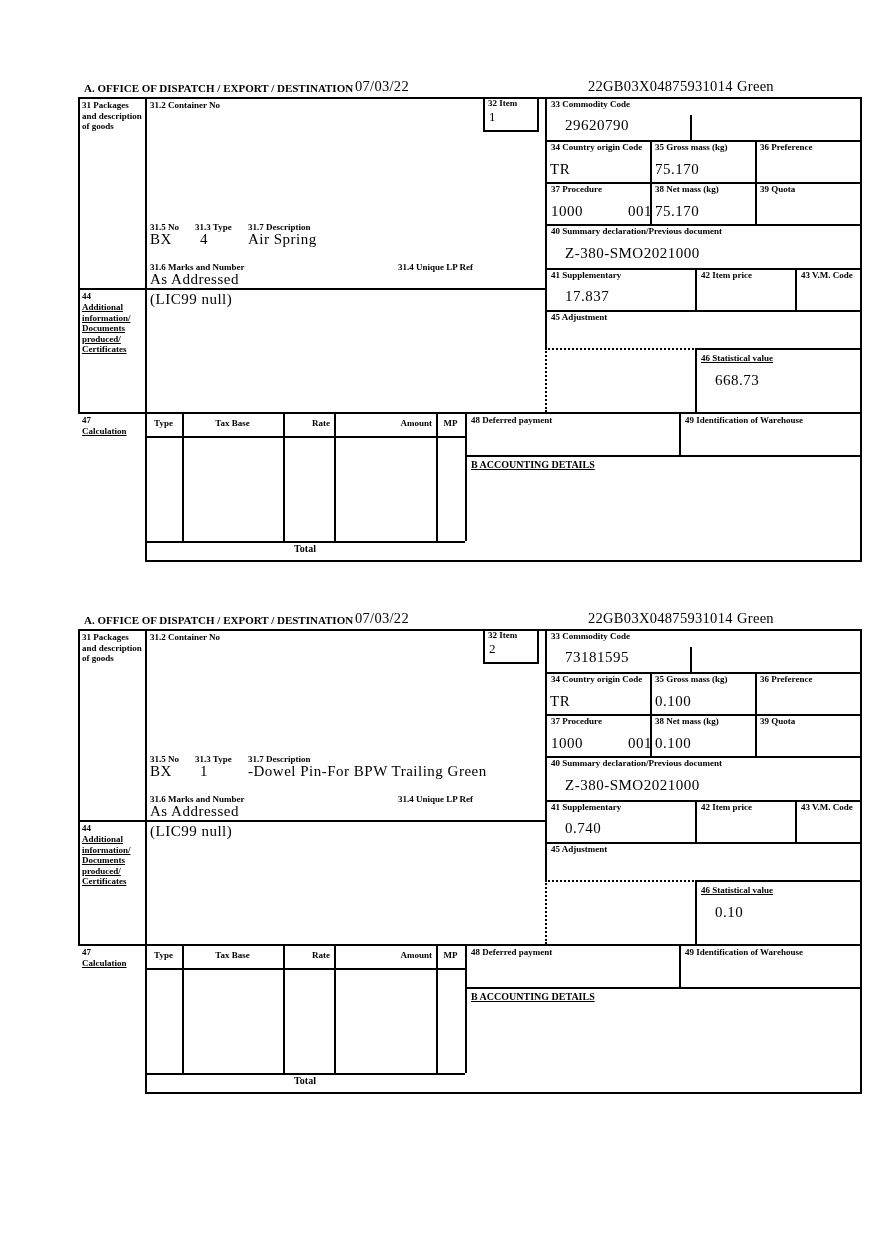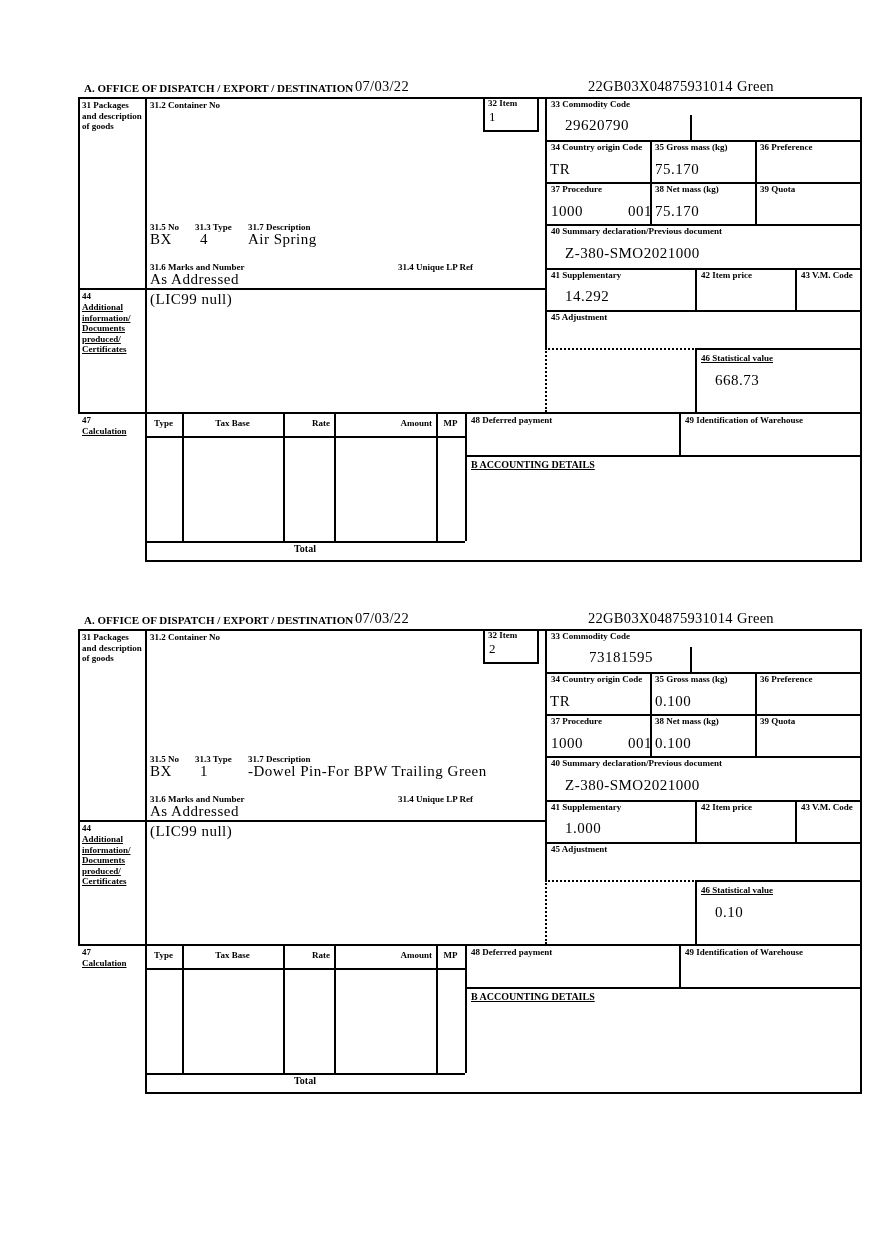--- a/index.html
+++ b/index.html
@@ -106,21 +106,21 @@
   <div class="val" style="left:473px;top:125px">1000</div>
   <div class="val" style="left:550px;top:125px">001</div>
   <div class="lbl" style="left:577px;top:106px">38 Net mass (kg)</div>
   <div class="val" style="left:577px;top:125px">75.170</div>
   <div class="lbl" style="left:682px;top:106px">39 Quota</div>
 
   <div class="lbl" style="left:473px;top:148px">40 Summary declaration/Previous document</div>
   <div class="val" style="left:487px;top:167px">Z-380-SMO2021000</div>
 
   <div class="lbl" style="left:473px;top:192px">41 Supplementary</div>
-  <div class="val" style="left:487px;top:210px">14.292</div>
+  <div class="val" style="left:487px;top:210px">17.837</div>
   <div class="lbl" style="left:623px;top:192px">42 Item price</div>
   <div class="lbl" style="left:723px;top:192px">43 V.M. Code</div>
 
   <div class="lbl" style="left:473px;top:234px">45 Adjustment</div>
 
   <div class="lbl u" style="left:623px;top:275px">46 Statistical value</div>
   <div class="val" style="left:637px;top:294px">668.73</div>
 
   <div class="lbl th-c" style="left:67px;top:340px;width:37px">Type</div>
   <div class="lbl th-c" style="left:104px;top:340px;width:101px">Tax Base</div>
@@ -190,40 +190,40 @@
   <div class="val" style="left:72px;top:153px">BX</div>
   <div class="val" style="left:122px;top:153px">1</div>
   <div class="val" style="left:170px;top:153px">-Dowel Pin-For BPW Trailing Green</div>
   <div class="lbl" style="left:72px;top:184px">31.6 Marks and Number</div>
   <div class="lbl" style="left:320px;top:184px">31.4 Unique LP Ref</div>
   <div class="val" style="left:72px;top:193px">As Addressed</div>
 
   <div class="val" style="left:72px;top:213px">(LIC99 null)</div>
 
   <div class="lbl" style="left:473px;top:21px">33 Commodity Code</div>
-  <div class="val" style="left:511px;top:39px">73181595</div>
+  <div class="val" style="left:487px;top:39px">73181595</div>
 
   <div class="lbl" style="left:473px;top:64px">34 Country origin Code</div>
   <div class="val" style="left:472px;top:83px">TR</div>
   <div class="lbl" style="left:577px;top:64px">35 Gross mass (kg)</div>
   <div class="val" style="left:577px;top:83px">0.100</div>
   <div class="lbl" style="left:682px;top:64px">36 Preference</div>
 
   <div class="lbl" style="left:473px;top:106px">37 Procedure</div>
   <div class="val" style="left:473px;top:125px">1000</div>
   <div class="val" style="left:550px;top:125px">001</div>
   <div class="lbl" style="left:577px;top:106px">38 Net mass (kg)</div>
   <div class="val" style="left:577px;top:125px">0.100</div>
   <div class="lbl" style="left:682px;top:106px">39 Quota</div>
 
   <div class="lbl" style="left:473px;top:148px">40 Summary declaration/Previous document</div>
   <div class="val" style="left:487px;top:167px">Z-380-SMO2021000</div>
 
   <div class="lbl" style="left:473px;top:192px">41 Supplementary</div>
-  <div class="val" style="left:487px;top:210px">1.000</div>
+  <div class="val" style="left:487px;top:210px">0.740</div>
   <div class="lbl" style="left:623px;top:192px">42 Item price</div>
   <div class="lbl" style="left:723px;top:192px">43 V.M. Code</div>
 
   <div class="lbl" style="left:473px;top:234px">45 Adjustment</div>
 
   <div class="lbl u" style="left:623px;top:275px">46 Statistical value</div>
   <div class="val" style="left:637px;top:294px">0.10</div>
 
   <div class="lbl th-c" style="left:67px;top:340px;width:37px">Type</div>
   <div class="lbl th-c" style="left:104px;top:340px;width:101px">Tax Base</div>

